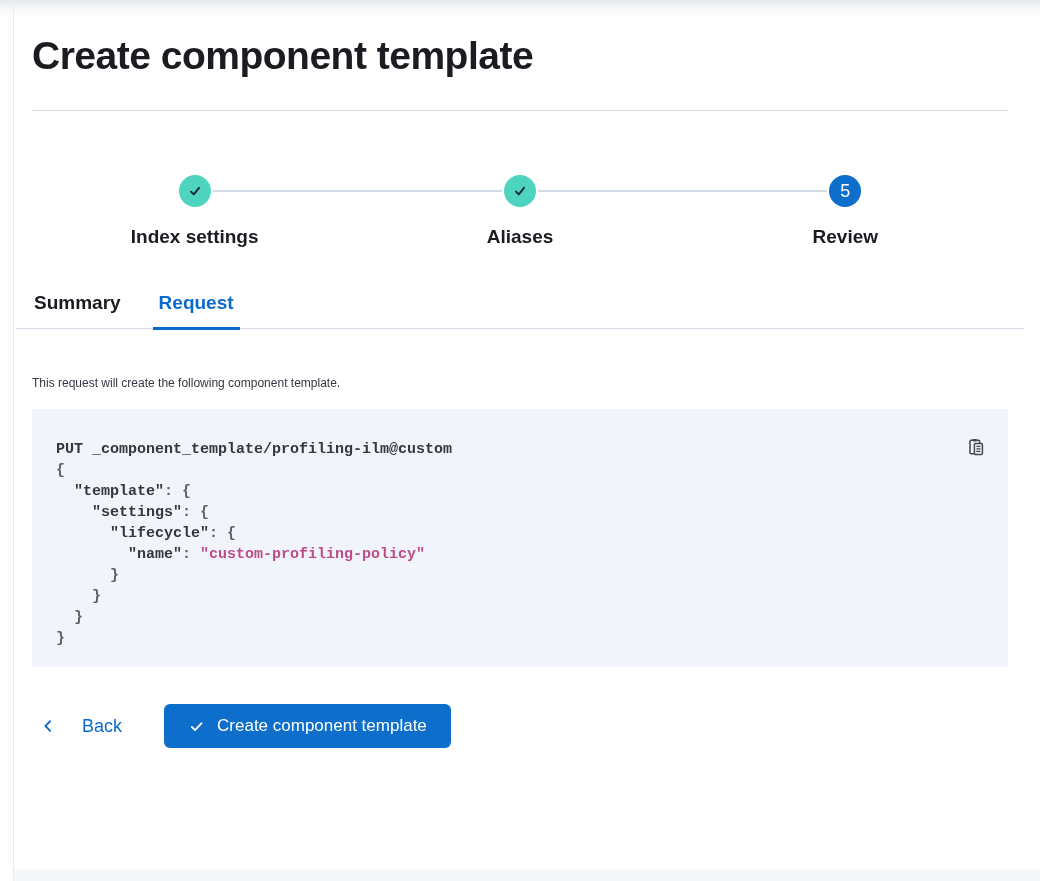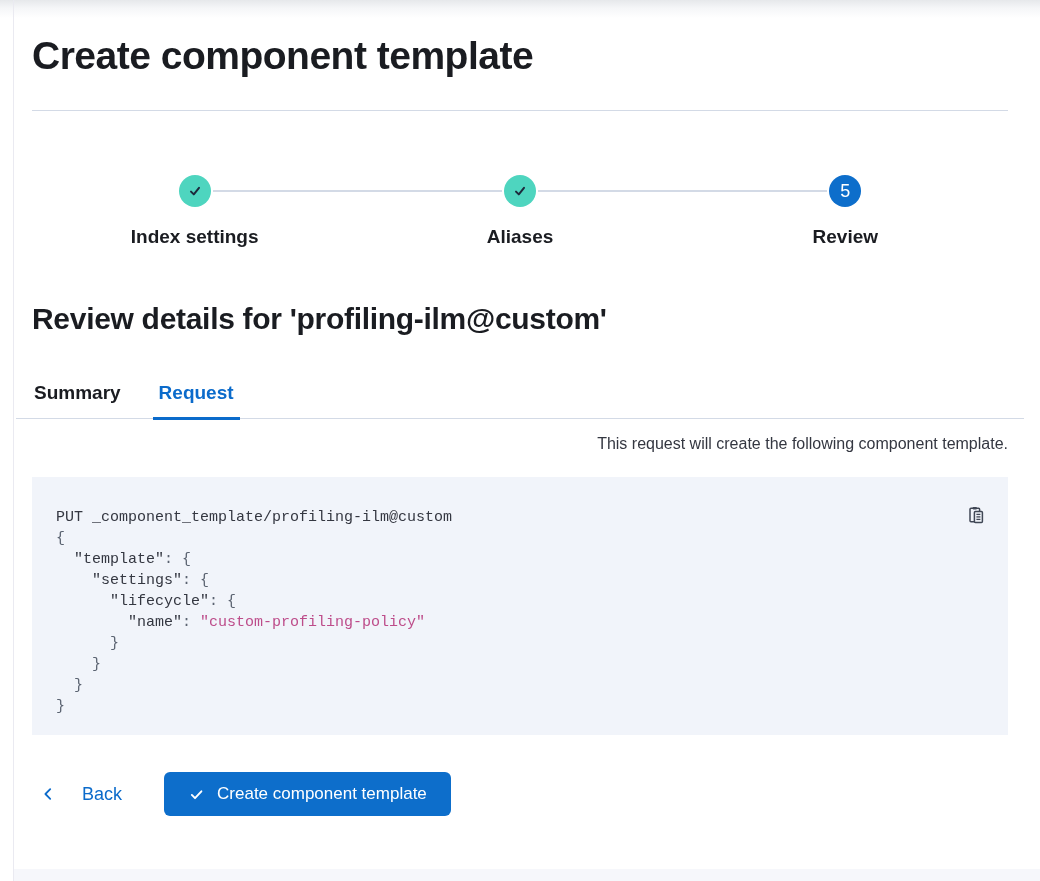--- a/index.html
+++ b/index.html
@@ -53,26 +53,26 @@
   .tab{
     font-size:19px;font-weight:700;padding:0 2px 14px 2px;
     color:var(--text-dark,#1a1c21);position:relative;cursor:pointer;
   }
   .tab.active{color:var(--link-blue,#0b6bcb);}
   .tab.active::after{
     content:"";position:absolute;left:-4px;right:-4px;bottom:-2px;height:3px;
     background:var(--link-blue,#0b6bcb);
   }
 
-  .request-description{margin-top:15px;font-size:16px;line-height:19px;color:var(--text-body,#343741);text-align:right;}
+  .request-description{margin-top:45px;font-size:12px;line-height:19px;color:var(--text-body,#343741);}
 
   
   .code-block{
-    margin-top:24px;background:var(--code-bg,#f1f4fa);
-    padding:30px 56px 18px 24px;position:relative;
+    margin-top:16px;background:var(--code-bg,#f1f4fa);
+    padding:30px 56px 18px 24px;position:relative;font-weight:bold;
   }
   .code-line{
     font-family:"Liberation Mono","DejaVu Sans Mono",monospace;
     font-size:15px;line-height:21px;white-space:pre;
   }
   .tok-plain{color:#343741;}
   .tok-key{color:#343741;}
   .tok-punct{color:#5a6270;}
   .tok-string{color:var(--code-string,#bd4c8a);}
 
@@ -131,21 +131,20 @@
       <div class="step-label">Aliases</div>
     </div>
     <div class="step">
       <div class="step-circle current">
         <span class="step-number">5</span>
       </div>
       <div class="step-label">Review</div>
     </div>
   </div>
 
-  <h2 class="review-heading">Review details for 'profiling-ilm@custom'</h2>
 
   <div class="tabs-row">
     <div class="tab">Summary</div>
     <div class="tab active">Request</div>
   </div>
 
   <div class="request-description">This request will create the following component template.</div>
 
   <div class="code-block">
     <div id="code-lines">

